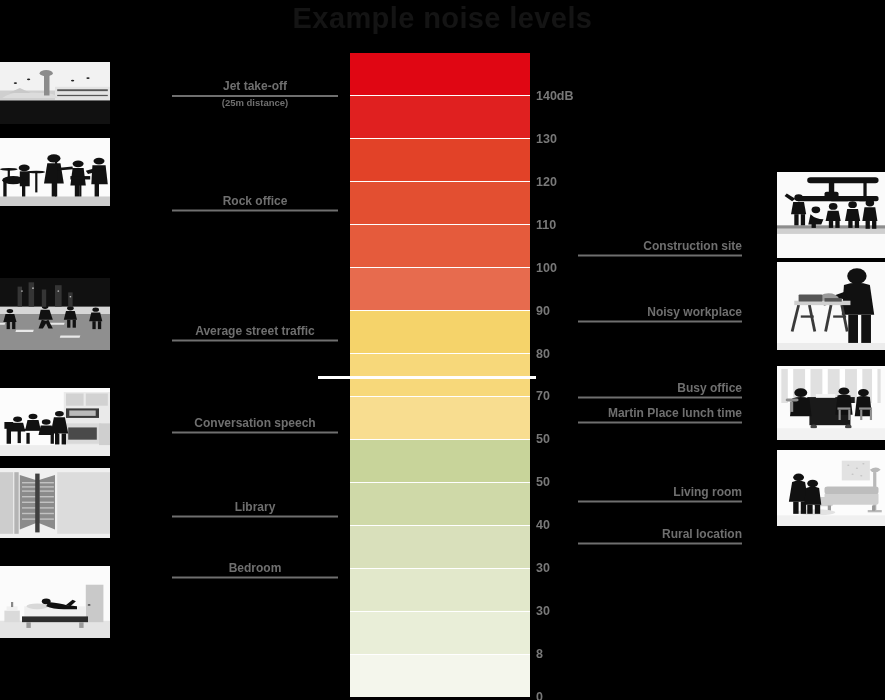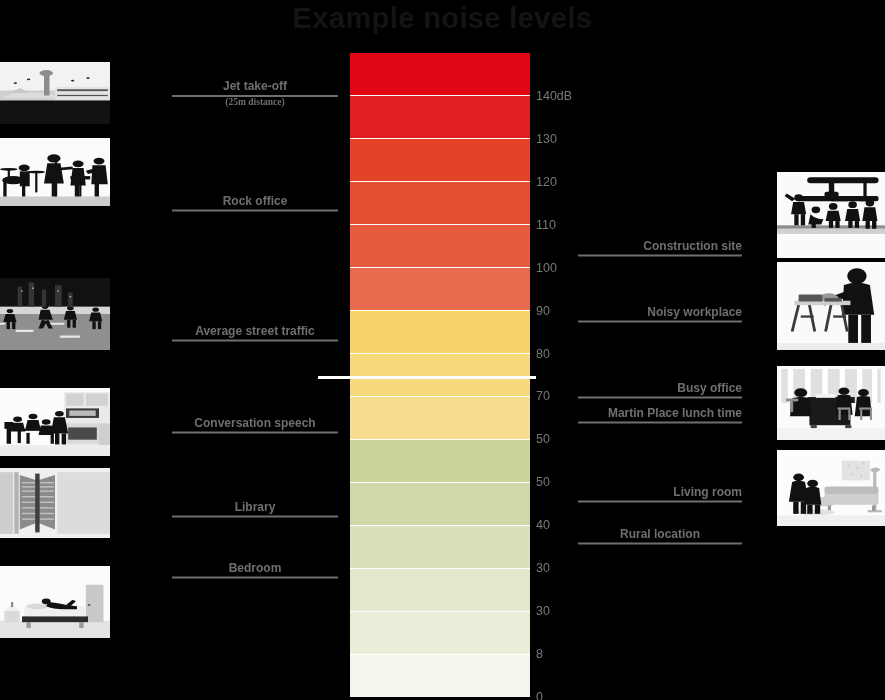--- a/index.html
+++ b/index.html
@@ -25,32 +25,32 @@
     width: 180px; height: 644px;
     display: flex; flex-direction: column;
   }
   .band { flex: 1 1 0; border-bottom: 1.6px solid #ffffff; }
   .band:last-child { border-bottom: none; }
 
   
   .ticks { position: absolute; left: 536px; top: 53px; width: 60px; height: 644px; }
   .tick {
     position: absolute; left: 0;
-    font-size: 12.5px; font-weight: normal; color: #787878;
+    font-size: 12.5px; font-weight: bold; color: #787878;
     transform: translateY(-50%);
     white-space: nowrap;
   }
 
   
   .lbl { position: absolute; transform: translateY(-50%); }
   .lbl .txt {
     font-size: 12px; font-weight: bold; color: #6f6f6f;
     white-space: nowrap; line-height: 13px;
   }
-  .lbl .sub { font-size: 9.5px; font-weight: bold; color: #6f6f6f; line-height: 11px; font-family: Liberation Serif, serif; }
+  .lbl .sub { font-size: 9.5px; font-weight: bold; color: #6f6f6f; line-height: 11px; }
   .lbl .rule { height: 2px; background: #6f6f6f; margin-top: 2px; }
 
   .lbl.left { left: 172px; width: 166px; text-align: center; }
   .lbl.right { left: 578px; width: 164px; text-align: right; }
 
   
   .indicator {
     position: absolute; left: 318px; top: 376px;
     width: 218px; height: 2.5px; background: #ffffff;
   }
@@ -149,21 +149,21 @@
         <div class="rule"></div>
       </div>
       <div class="lbl right" style="top: 415px;">
         <div class="txt">Martin Place lunch time</div>
         <div class="rule"></div>
       </div>
       <div class="lbl right" style="top: 494px;">
         <div class="txt">Living room</div>
         <div class="rule"></div>
       </div>
-      <div class="lbl right" style="top: 536px; text-align: center;">
+      <div class="lbl right" style="top: 536px;">
         <div class="txt">Rural location</div>
         <div class="rule"></div>
       </div>
     </div>
 
   <div id="thumbs-left">
       <div class="thumb" style="left: 0px; top: 62px; width: 110px; height: 62px;">
         <svg viewBox="0 0 100 100" preserveAspectRatio="none">
           <rect width="100" height="100" fill="#f2f2f2"></rect>
     <rect y="46" width="100" height="16" fill="#cfcfcf"></rect>

